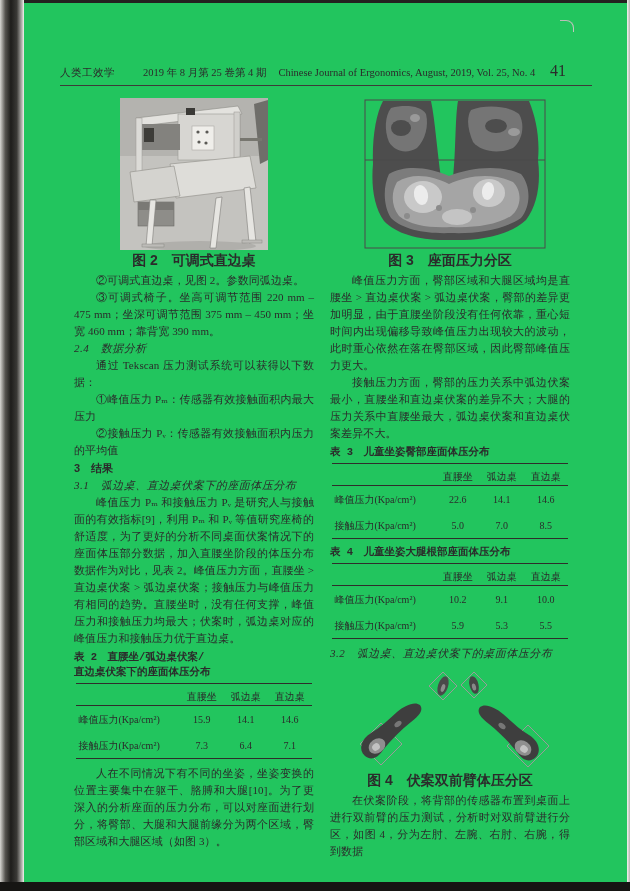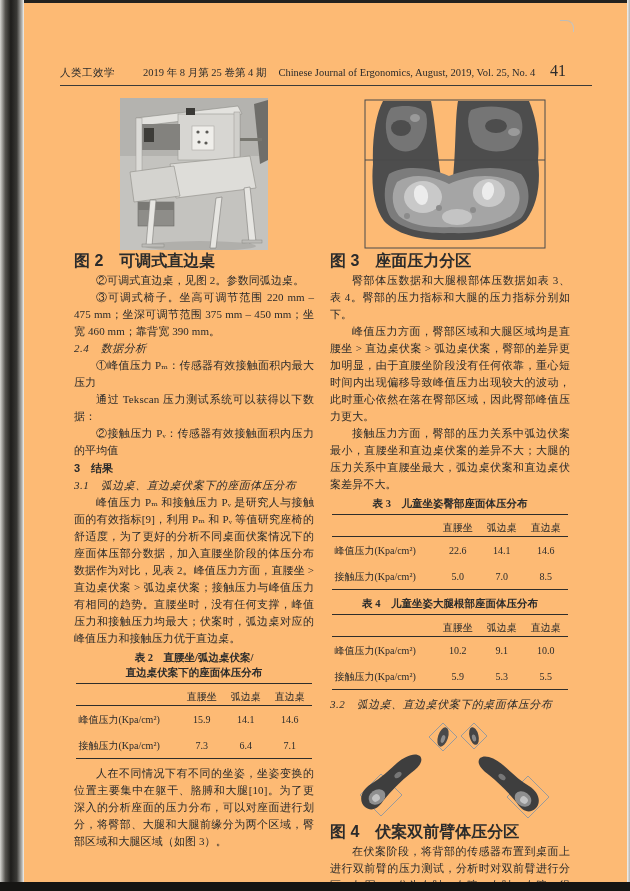--- a/index.html
+++ b/index.html
@@ -1,40 +1,40 @@
 <!DOCTYPE html>
 <html><head>
 <meta charset="utf-8">
 <style>
   * { margin:0; padding:0; box-sizing:border-box; }
   html,body { width:630px; height:891px; }
   body { position:relative; background:#e8e7e3; font-family:"Liberation Serif","DejaVu Serif",serif; color:#2b2b2b; overflow:hidden; }
-  .page { position:absolute; inset:0; background:#fdba74; }
+  .page { position:absolute; inset:0; background:#22c55e; }
   .scan-band-left { position:absolute; left:0; top:0; width:24px; height:100%;
     background:linear-gradient(90deg,#d8d7d3 0%, #55534f 22%, #1e1d1b 45%, #3a3936 70%, #b9b8b4 92%, #f5f4f0 100%); }
   .scan-band-top { position:absolute; left:24px; top:0; right:0; height:3px; background:#23221f; }
   .scan-band-bottom { position:absolute; left:0; bottom:0; right:0; height:9px; background:#161513; }
   .scan-band-right { position:absolute; right:0; top:0; width:3px; height:100%; background:linear-gradient(270deg,#b5b4b0,#f5f4f0); }
   .scan-mark { position:absolute; left:560px; top:20px; width:14px; height:12px; border-top:1.5px solid #bdbcb8; border-right:1.5px solid #c5c4c0; border-top-right-radius:8px; }
 
   .header { position:absolute; left:60px; top:62px; width:532px; border-bottom:1.2px solid #3c3b38; padding-bottom:5px; font-size:10.5px; display:flex; align-items:baseline; }
   .header .cn { letter-spacing:0.5px; }
   .header .issue { margin-left:28px; }
   .header .en { margin-left:12px; }
   .header .pagenum { margin-left:auto; padding-right:26px; font-size:16px; }
 
   .col { position:absolute; top:96px; width:240px; font-size:11px; line-height:17px; text-align:justify; }
   .col-left { left:74px; }
   .col-right { left:330px; }
   .col p { text-indent:2em; letter-spacing:0.1px; }
   .h-kai { font-style:italic; font-weight:normal; font-size:11px; line-height:17px; letter-spacing:0.5px; }
   .h-hei { font-weight:bold; font-family:"Liberation Sans","DejaVu Sans",sans-serif; font-size:11px; line-height:18px; }
 
-  .fig-caption { text-indent:0 !important; font-weight:bold; font-family:"Liberation Sans","DejaVu Sans",sans-serif; font-size:16px; line-height:15px; margin:3px 0 4px; }
-  .tbl-title { text-align:center; font-weight:bold; font-family:Liberation Serif, serif; font-size:10.5px; line-height:15px; margin-top:3px; }
+  .fig-caption { text-align:center; text-indent:0 !important; font-weight:bold; font-family:"Liberation Sans","DejaVu Sans",sans-serif; font-size:14px; line-height:15px; margin:3px 0 4px; }
+  .tbl-title { text-align:left; font-weight:bold; font-family:Liberation Mono, monospace; font-size:10.5px; line-height:15px; margin-top:3px; }
 
   .photo-wrap { width:148px; height:152px; margin:2px auto 0; }
   .fig3-wrap { width:238px; height:152px; margin:2px auto 0; }
   .fig4-wrap { width:238px; height:104px; margin:4px auto 0; }
   svg { display:block; }
 
   table { width:98%; margin:3px auto 6px; border-collapse:collapse; font-size:10px;
     border-top:1.4px solid #2f2e2b; border-bottom:1.4px solid #2f2e2b; }
   thead th { border-bottom:0.9px solid #2f2e2b; font-weight:normal; padding:4px 0 0; text-align:center; }
   tbody td { padding:4.5px 0; text-align:center; }
@@ -87,22 +87,22 @@
         <polygon points="124,90 130,89 136,144 129,145" fill="#e6e5e1" stroke="#7d7c78" stroke-width="0.6"></polygon>
         <rect x="22" y="146" width="22" height="3" fill="#bdbcb8" stroke="#7d7c78" stroke-width="0.4"></rect>
         <rect x="122" y="142" width="20" height="3" fill="#bdbcb8" stroke="#7d7c78" stroke-width="0.4"></rect>
       </svg>
     </div>
     <div class="fig-caption">图 2　可调式直边桌</div>
 
     <p>②可调式直边桌，见图 2。参数同弧边桌。</p>
     <p>③可调式椅子。坐高可调节范围 220 mm – 475 mm；坐深可调节范围 375 mm – 450 mm；坐宽 460 mm；靠背宽 390 mm。</p>
     <div class="h-kai">2.4　数据分析</div>
+    <p>通过 Tekscan 压力测试系统可以获得以下数据：</p>
     <p>①峰值压力 Pₘ：传感器有效接触面积内最大压力</p>
-    <p>通过 Tekscan 压力测试系统可以获得以下数据：</p>
     <p>②接触压力 Pᵥ：传感器有效接触面积内压力的平均值</p>
     <div class="h-hei">3　结果</div>
     <div class="h-kai">3.1　弧边桌、直边桌伏案下的座面体压分布</div>
     <p>峰值压力 Pₘ 和接触压力 Pᵥ 是研究人与接触面的有效指标[9]，利用 Pₘ 和 Pᵥ 等值研究座椅的舒适度，为了更好的分析不同桌面伏案情况下的座面体压部分数据，加入直腰坐阶段的体压分布数据作为对比，见表 2。峰值压力方面，直腰坐 &gt; 直边桌伏案 &gt; 弧边桌伏案；接触压力与峰值压力有相同的趋势。直腰坐时，没有任何支撑，峰值压力和接触压力均最大；伏案时，弧边桌对应的峰值压力和接触压力优于直边桌。</p>
 
     <div class="tbl-title">表 2　直腰坐/弧边桌伏案/</div>
     <div class="tbl-title" style="margin-top:0;">直边桌伏案下的座面体压分布</div>
     <table>
       <thead>
         <tr>
@@ -155,21 +155,20 @@
         <ellipse cx="90" cy="97" rx="7" ry="10" fill="#ececec" transform="rotate(-12 90 97)"></ellipse>
         <ellipse cx="157" cy="93" rx="6" ry="9" fill="#ececec" transform="rotate(10 157 93)"></ellipse>
         <circle cx="108" cy="110" r="3" fill="#8b8b8b"></circle>
         <circle cx="142" cy="112" r="3" fill="#8b8b8b"></circle>
         <circle cx="76" cy="118" r="3" fill="#8b8b8b"></circle>
         <line x1="34" y1="62" x2="214" y2="62" stroke="#4a4a4a" stroke-width="1"></line>
       </svg>
     </div>
     <div class="fig-caption">图 3　座面压力分区</div>
 
-    <p>臀部体压数据和大腿根部体压数据如表 3、表 4。臀部的压力指标和大腿的压力指标分别如下。</p>
     <p>峰值压力方面，臀部区域和大腿区域均是直腰坐 &gt; 直边桌伏案 &gt; 弧边桌伏案，臀部的差异更加明显，由于直腰坐阶段没有任何依靠，重心短时间内出现偏移导致峰值压力出现较大的波动，此时重心依然在落在臀部区域，因此臀部峰值压力更大。</p>
     <p>接触压力方面，臀部的压力关系中弧边伏案最小，直腰坐和直边桌伏案的差异不大；大腿的压力关系中直腰坐最大，弧边桌伏案和直边桌伏案差异不大。</p>
 
     <div class="tbl-title">表 3　儿童坐姿臀部座面体压分布</div>
     <table>
       <thead>
         <tr>
           <th class="lbl"></th>
           <th>直腰坐</th>
           <th>弧边桌</th>

